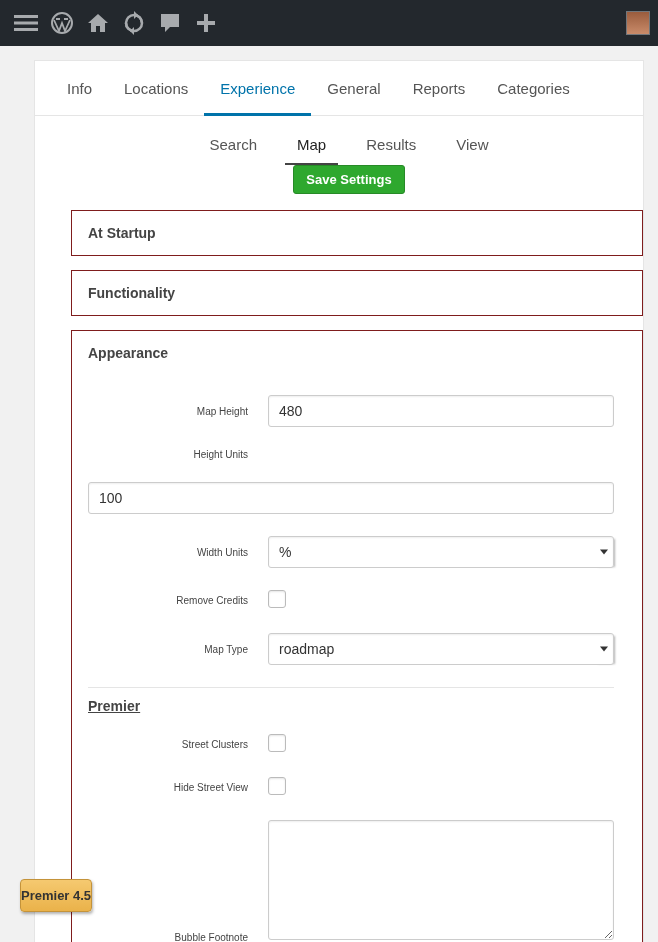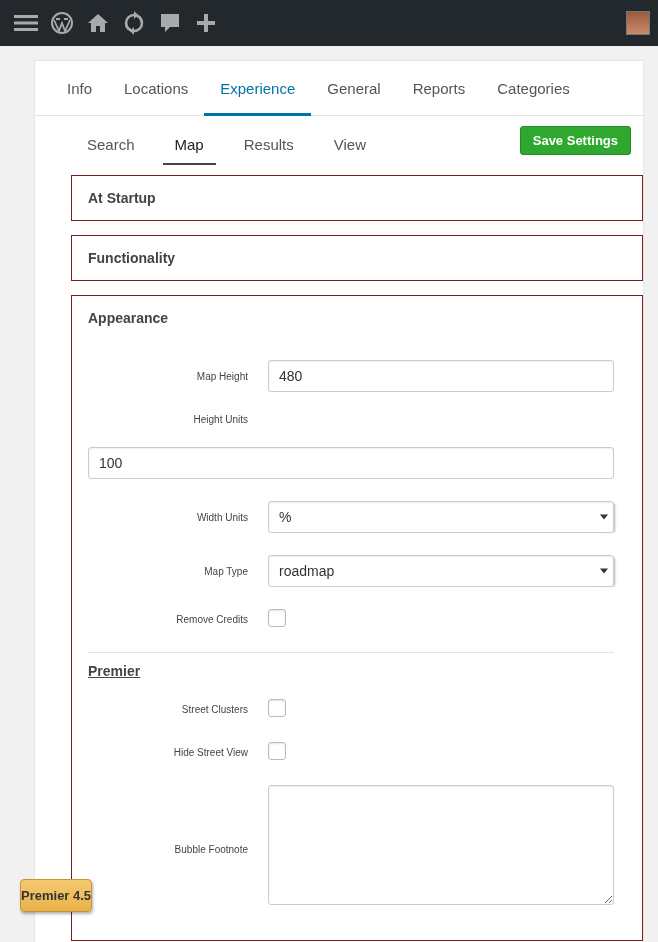--- a/index.html
+++ b/index.html
@@ -15,21 +15,21 @@
 
 .panel { background: #fff; margin: 14px 14px 0 34px; border: 1px solid #e5e5e5; }
 
 
 .primary-tabs { display: flex; border-bottom: 1px solid #e5e5e5; padding: 0 16px; }
 .primary-tabs .tab { padding: 19px 16px 18px; font-size: 15px; color: #555; cursor: pointer; position: relative; }
 .primary-tabs .tab.active { color: #0073aa; }
 .primary-tabs .tab.active::after { content: ""; position: absolute; left: 0; right: 0; bottom: -1px; height: 3px; background: #0073aa; }
 
 
-.secondary-row { display: flex; align-items: flex-start; padding: 10px 12px 0 12px; margin-left: 20px; }
+.secondary-row { display: flex; align-items: center; padding: 10px 12px 0 12px; margin-left: 20px; flex-direction: column; }
 .secondary-tabs { display: flex; gap: 0; }
 .secondary-tabs .stab { padding: 10px 20px 12px; font-size: 15px; color: #555; cursor: pointer; position: relative; }
 .secondary-tabs .stab.active { color: #222; }
 .secondary-tabs .stab.active::after { content: ""; position: absolute; left: 8px; right: 8px; bottom: 0; height: 2px; background: #444; }
 .secondary-row .spacer { flex: 1; }
 .save-btn { background: #2ea82e; color: #fff; border: 1px solid #278a27; border-radius: 3px; padding: 6px 12px; font-size: 13px; font-weight: 600; cursor: pointer; margin-bottom: 6px; }
 
 
 .section-box { border: 1px solid #7f1d1d; margin: 10px 0 14px 16px; background: #fff; }
 .sections-wrap { padding: 0 0 0 0; margin-left: 20px; }
@@ -43,21 +43,21 @@
 .form-row input[type="text"], .form-row select, .form-row textarea {
   width: 100%; padding: 7px 10px; border: 1px solid #ccc; border-radius: 3px;
   font-size: 14px; color: #333; box-shadow: inset 0 1px 2px rgba(0,0,0,0.07);
 }
 .form-row select { appearance: none; background: #fff; padding-right: 24px; position: relative; }
 .select-wrap { position: relative; }
 .select-wrap::after { content: ""; position: absolute; right: 6px; top: 50%; transform: translateY(-50%); width: 0; height: 0; border-left: 4px solid transparent; border-right: 4px solid transparent; border-top: 5px solid #333; pointer-events: none; }
 .select-wrap::before { content: ""; position: absolute; right: 0; top: 2px; bottom: 2px; width: 16px; background: #eee; border-left: 1px solid #ccc; box-shadow: 1px 1px 2px rgba(0,0,0,0.3); pointer-events: none; }
 .form-row input[type="checkbox"] { width: 18px; height: 18px; border: 1px solid #bbb; border-radius: 3px; appearance: none; background: #fff; box-shadow: inset 0 1px 2px rgba(0,0,0,0.1); cursor: pointer; }
 .form-row textarea { height: 120px; resize: both; }
-.form-row.align-top { align-items: center; }
+.form-row.align-top { align-items: flex-end; }
 .form-row.align-top .label { padding-top: 6px; }
 
 .subsection { border-top: 1px solid #e5e5e5; margin: 10px 0 20px; padding-top: 10px; font-weight: 700; color: #444; text-decoration: underline; }
 
 
 .premier-badge { position: absolute; left: 20px; bottom: 30px; background: #f0b84c; background: linear-gradient(#f5c970, #eab24a); border: 1px solid #c4933a; border-radius: 4px; padding: 8px 0; font-weight: 700; color: #333; box-shadow: 1px 2px 3px rgba(0,0,0,0.3); font-size: 13px; cursor: pointer; }
 </style>
 </head>
 <body>
 
@@ -148,28 +148,28 @@
 
         <div class="form-row">
           <div class="control"><input type="text" value="100" style=""></div>
         </div>
 
         <div class="form-row">
           <div class="label">Width Units</div>
           <div class="control select-wrap"><select><option>%</option></select></div>
         </div>
 
+        <div class="form-row">
+          <div class="label">Remove Credits</div>
+          <div class="control"><input type="checkbox" style=""></div>
+        </div>
+
         <div class="form-row" style="margin-top:10px;">
           <div class="label">Map Type</div>
           <div class="control select-wrap"><select><option>roadmap</option></select></div>
-        </div>
-
-        <div class="form-row">
-          <div class="label">Remove Credits</div>
-          <div class="control"><input type="checkbox" style=""></div>
         </div>
 
         <div class="subsection">Premier</div>
 
         <div class="form-row">
           <div class="label">Street Clusters</div>
           <div class="control"><input type="checkbox" style=""></div>
         </div>
 
         <div class="form-row">

